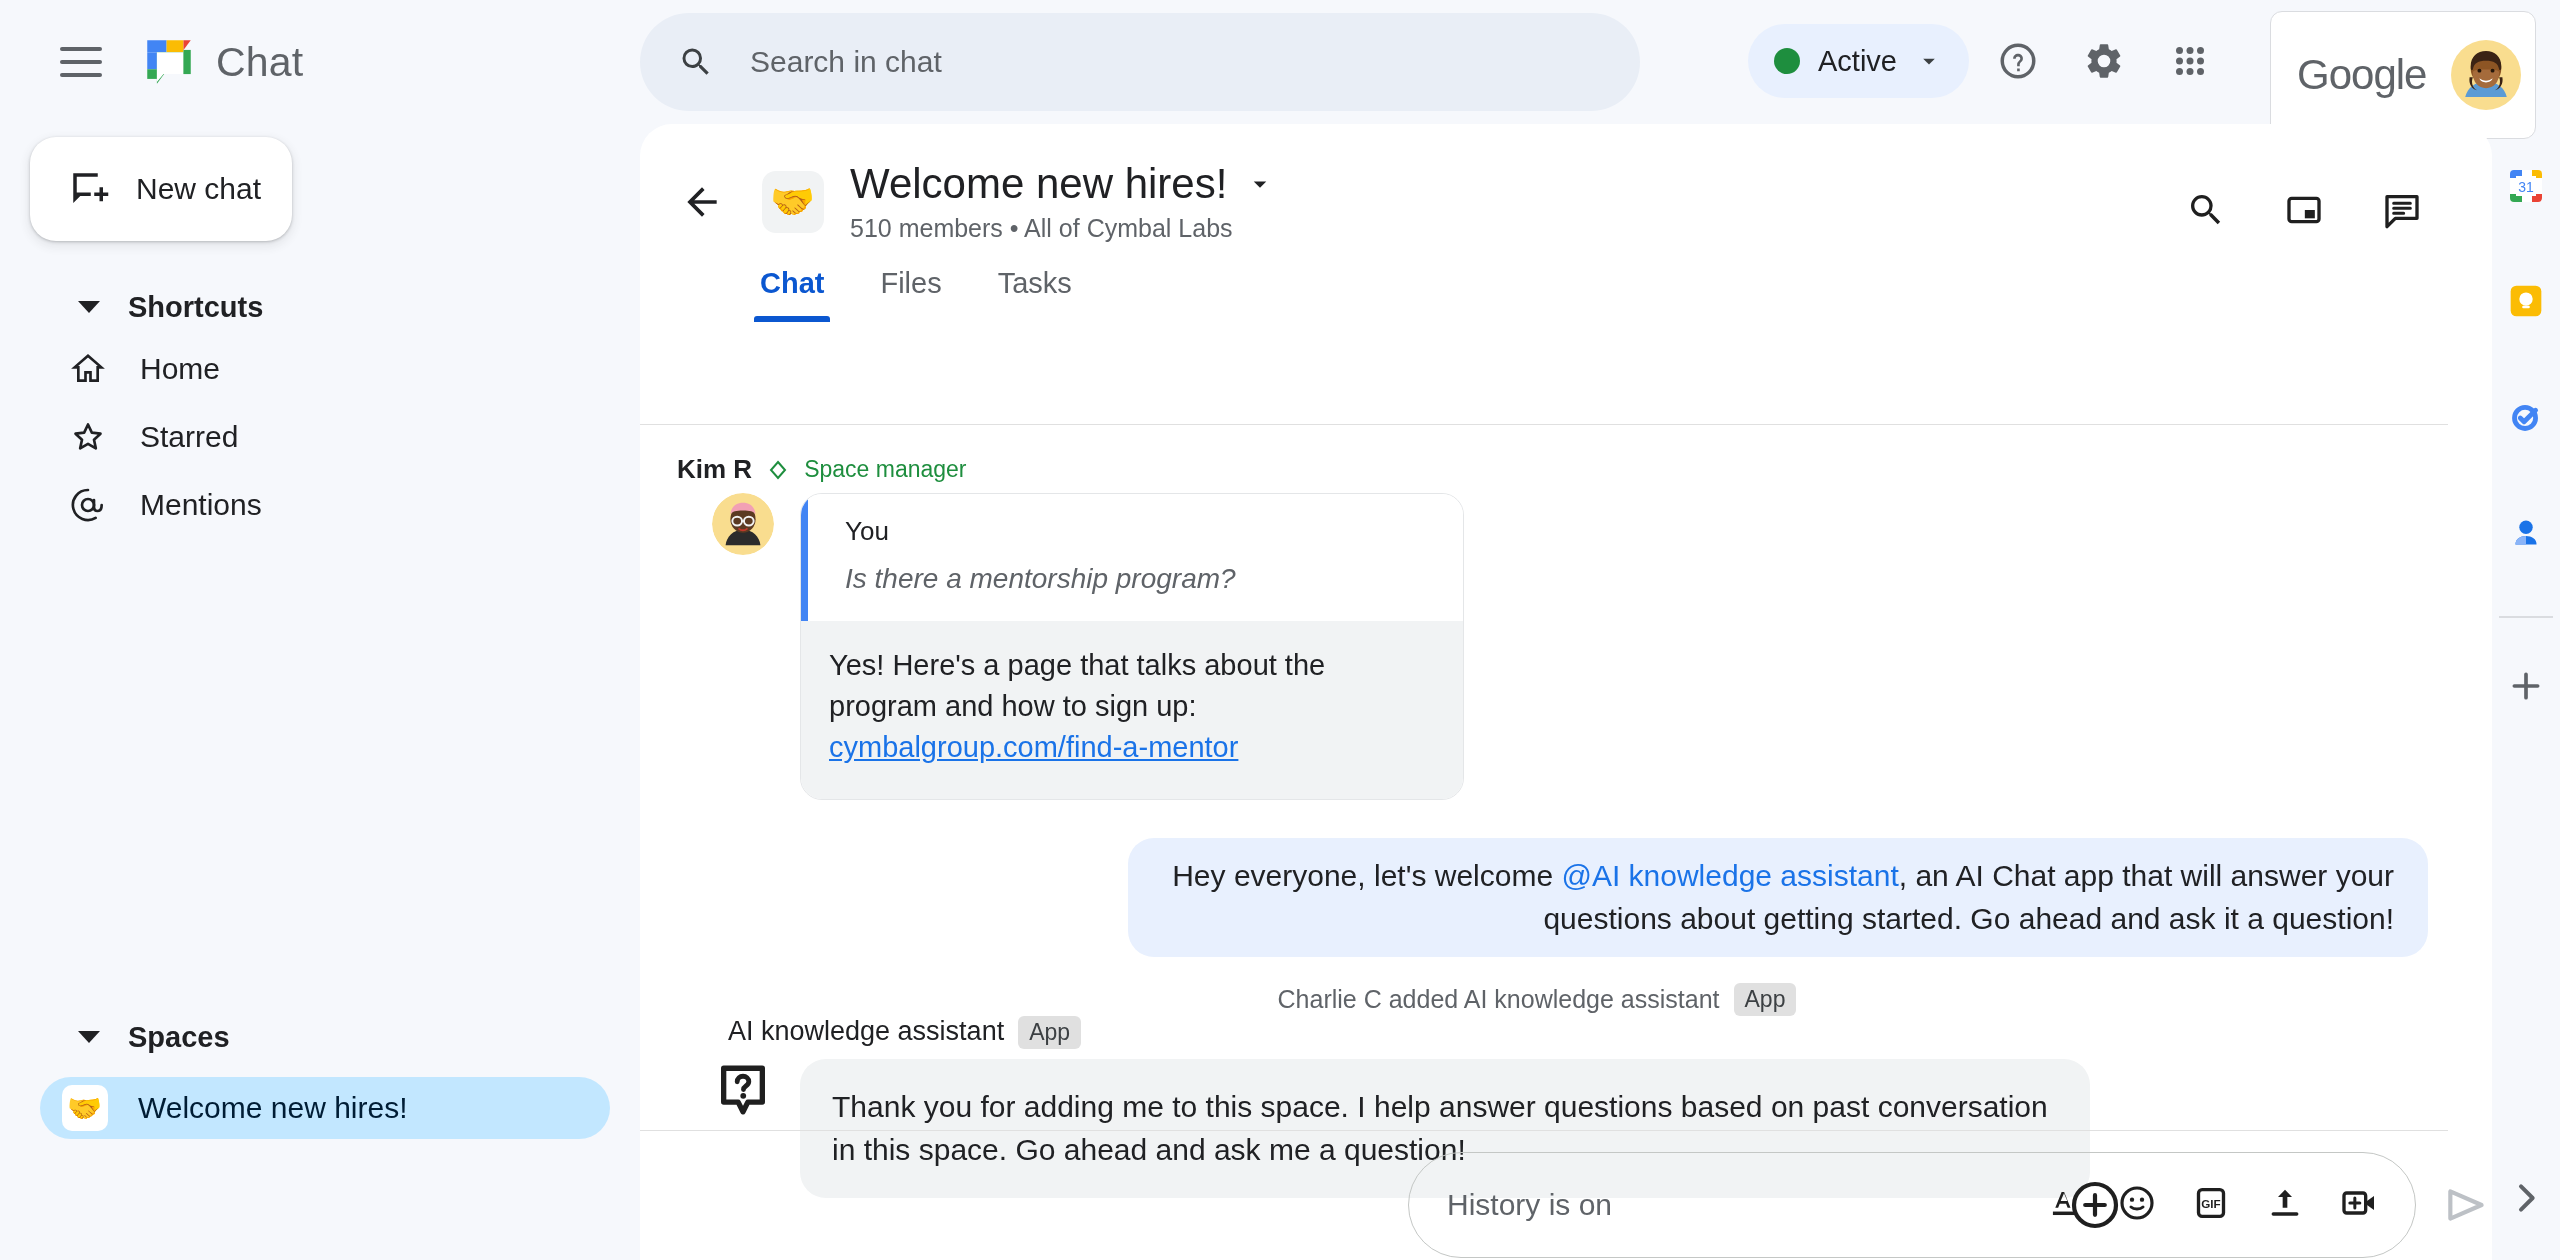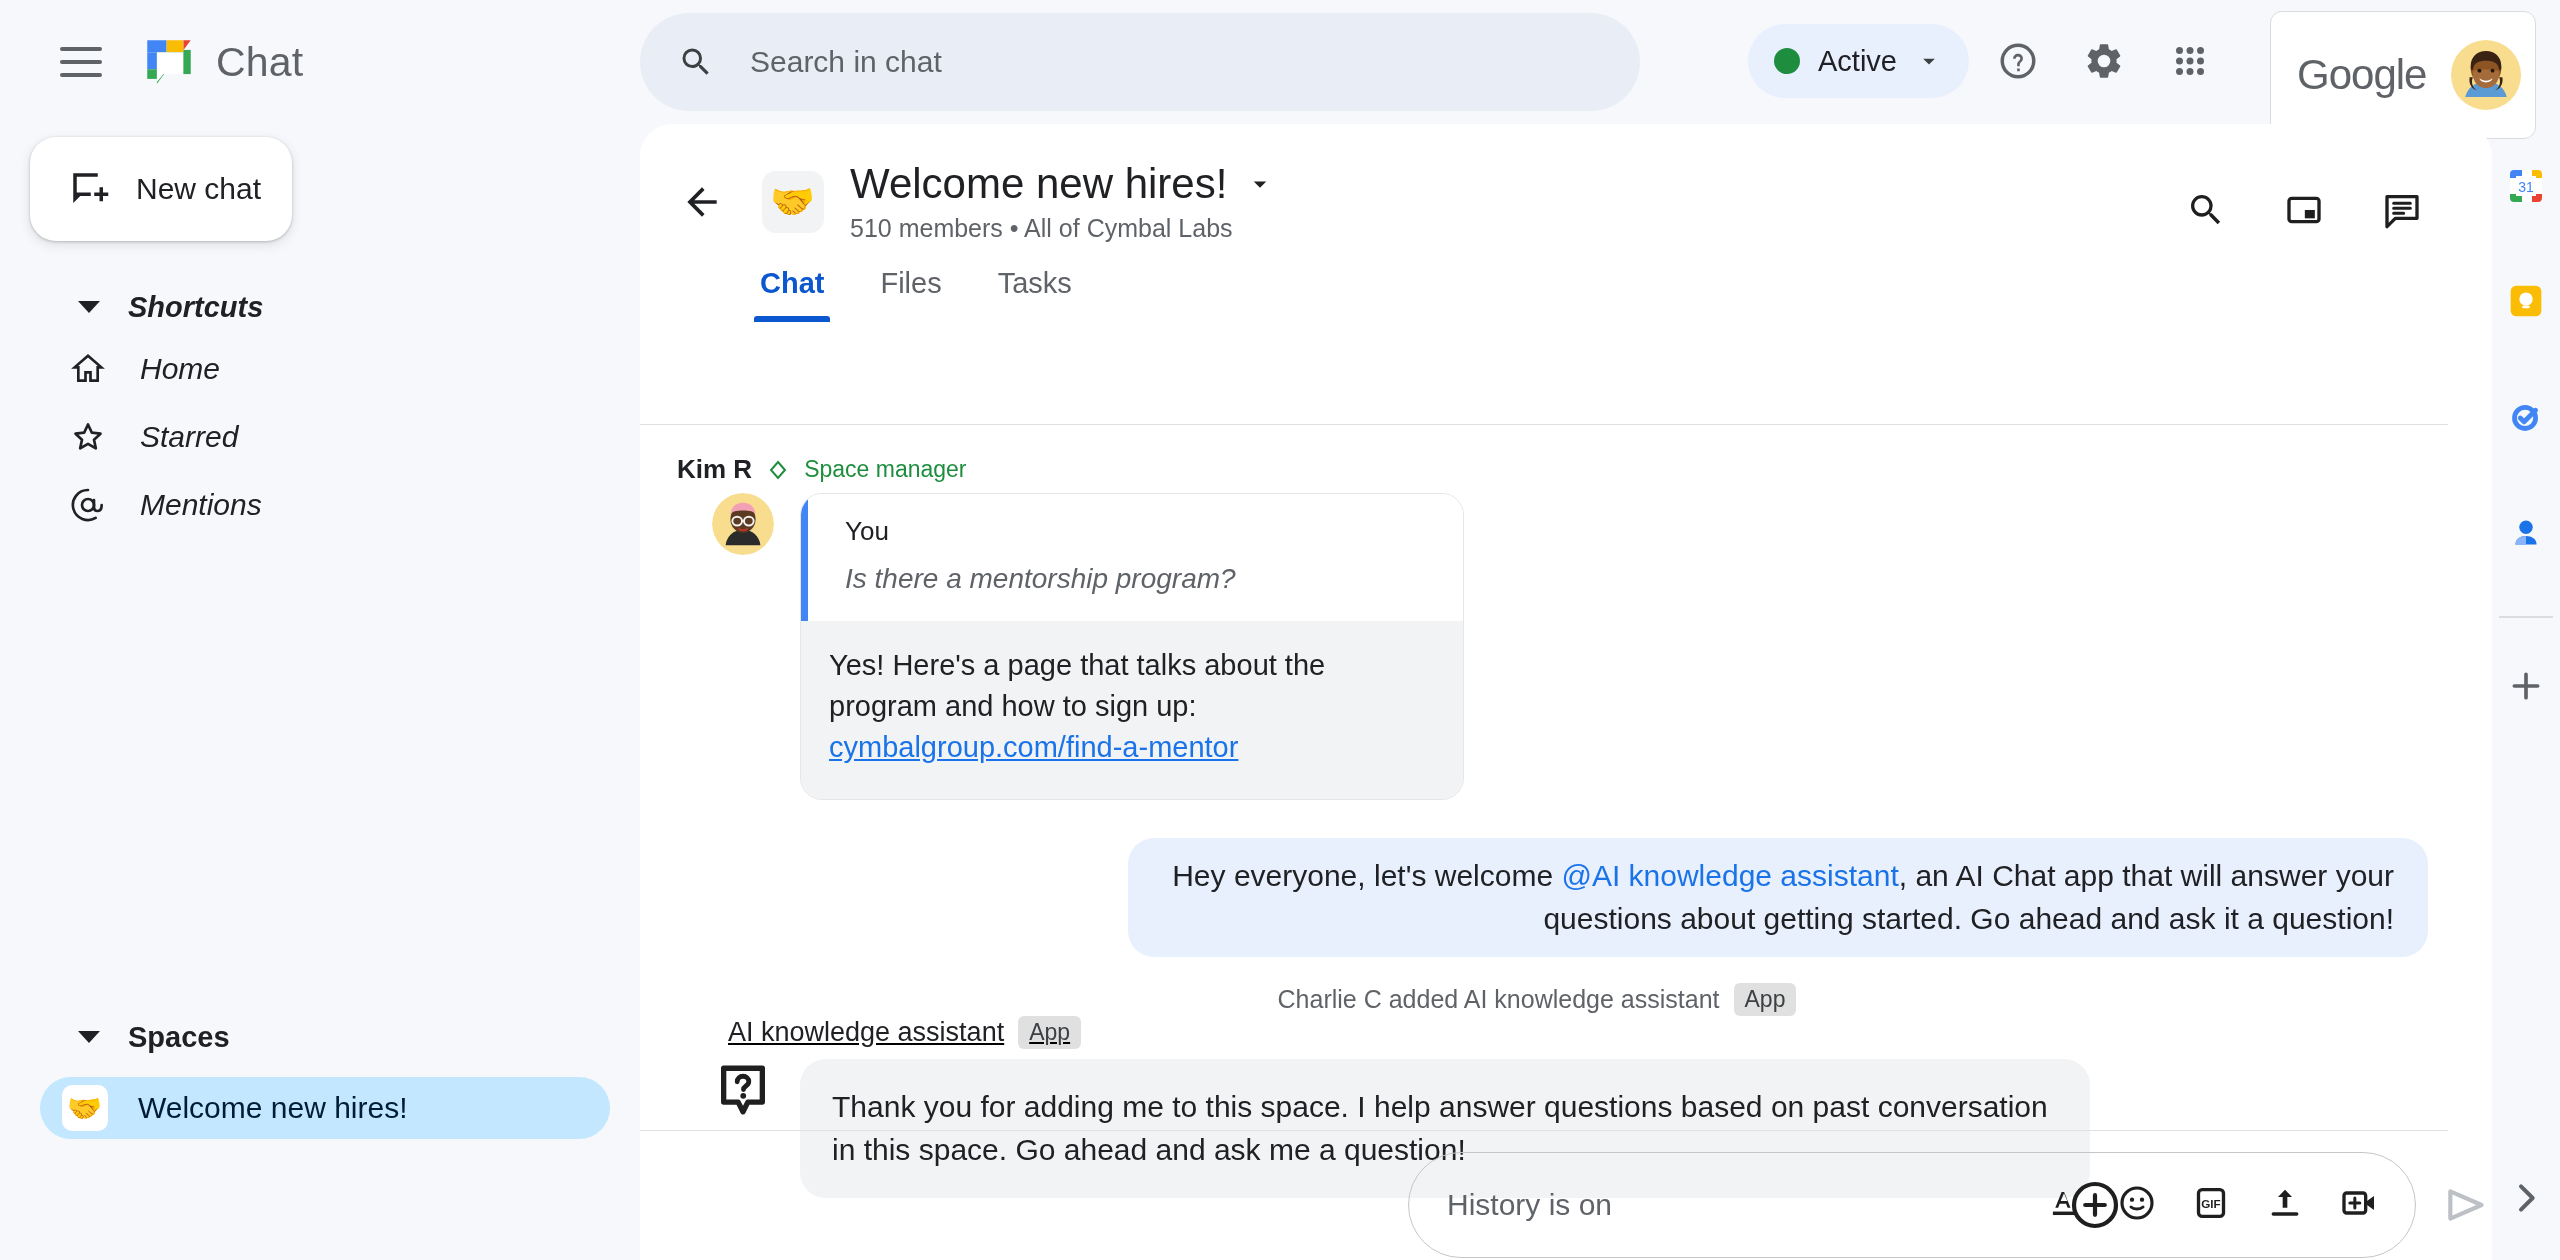--- a/index.html
+++ b/index.html
@@ -173,21 +173,21 @@
     display: flex; align-items: center; justify-content: center; gap: 14px;
     margin-top: 26px; font-size: 25px; color: #5f6368;
   }
   .app-chip {
     background: #e0e0e0; border-radius: 6px; padding: 3px 11px;
     font-size: 23px; color: #3c4043;
   }
 
   .ai-row { display: flex; margin-top: 26px; margin-left: 72px; }
   .ai-avatar { width: 62px; height: 62px; flex: 0 0 62px; display:flex; align-items:center; justify-content:center; }
-  .ai-name-line { display: flex; align-items: center; gap: 14px; margin-left: 88px; margin-bottom: 10px; text-decoration: underline; }
+  .ai-name-line { display: flex; gap: 14px; margin-left: 88px; margin-bottom: 10px; }
   .bubble-gray {
     background: #f1f3f4; border-radius: 26px;
     padding: 26px 32px; max-width: 1290px;
     font-size: 30px; color: #202124; line-height: 1.45;
   }
 
   
   .composer-divider { position: absolute; left: 0; right: 44px; top: 1006px; height: 1px; background: #e0e0e0; }
   .composer { position: absolute; left: 0; top: 1028px; width: 1852px; display: flex; align-items: center; }
   .plus-btn {
@@ -302,21 +302,21 @@
 
   <div class="sidebar">
     <div class="newchat-btn">
       <svg width="42" height="42" viewBox="0 0 24 24">
         <path d="M3 3h14v2H5v9h8v2H7l-4 4V3z" fill="#202124"></path>
         <path d="M18 11h2v3h3v2h-3v3h-2v-3h-3v-2h3z" fill="#202124"></path>
       </svg>
       <div class="newchat-label">New chat</div>
     </div>
 
-    <div style="position:absolute; left:0; top:155px; width:640px;font-style:italic;">
+    <div style="position:absolute; left:0; top:155px; width:640px;">
       <div class="sec-header">
         <div class="caret"></div>
         <div class="sec-title">Shortcuts</div>
       </div>
 
       <div class="nav-item">
         <svg width="40" height="40" viewBox="0 0 24 24">
           <path d="M12 4l-8 7h2.2v8h4.3v-5h3v5h4.3v-8H20L12 4z" fill="none" stroke="#202124" stroke-width="1.6"></path>
         </svg>
         <div class="nav-label">Home</div>

